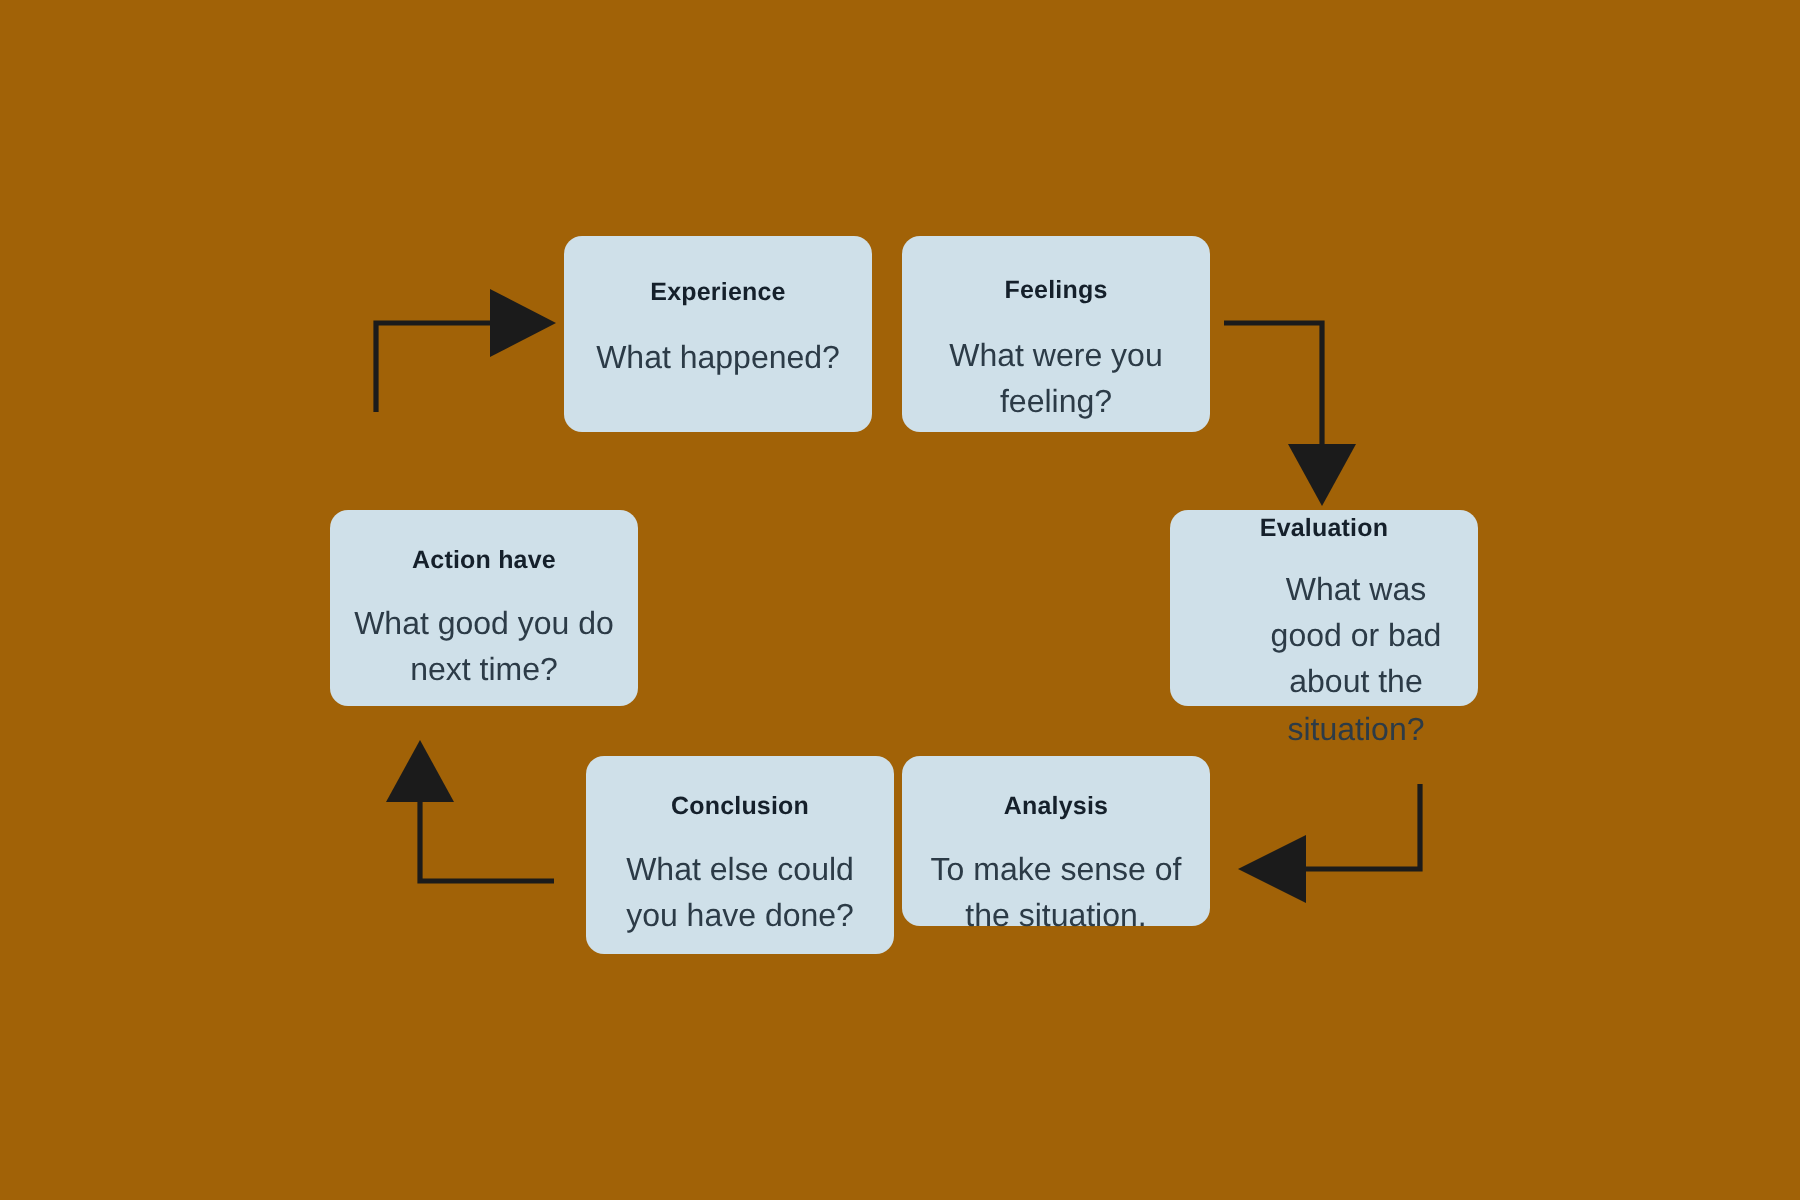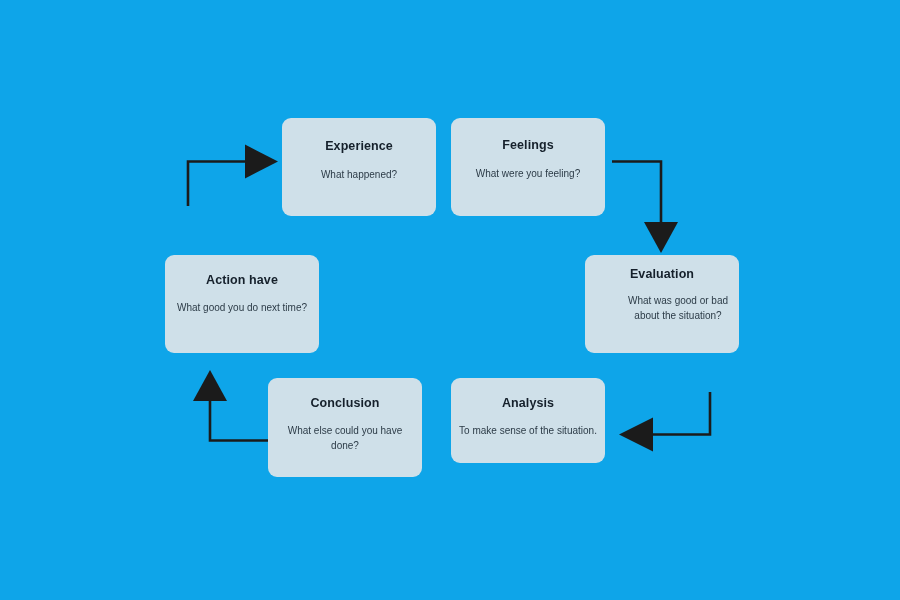--- a/index.html
+++ b/index.html
@@ -11,21 +11,21 @@
   body {
     width: 900px;
     height: 600px;
     overflow: hidden;
     font-family: "Liberation Sans", sans-serif;
   }
   #canvas {
     position: relative;
     width: 900px;
     height: 600px;
-    background: #0ea5e9;
+    background: #a16207;
   }
   .node {
     position: absolute;
     box-sizing: border-box;
     background: #cfe0e9;
     border-radius: 9px;
     display: flex;
     flex-direction: column;
     align-items: center;
     justify-content: flex-start;
@@ -34,41 +34,41 @@
   }
   .node-title {
     font-size: 12.5px;
     font-weight: bold;
     color: #15202b;
     letter-spacing: 0.1px;
     line-height: 1.2;
     width: 100%;
   }
   .node-desc {
-    font-size: 10px;
+    font-size: 16px;
     font-weight: normal;
     color: #2c3b47;
     line-height: 1.45;
     width: 100%;
     padding: 0 8px;
     box-sizing: border-box;
   }
   
   #node-experience { left: 282px; top: 118px;  width: 154px; height: 98px; }
   #node-feelings   { left: 451px; top: 118px;  width: 154px; height: 98px; }
   #node-evaluation { left: 585px; top: 255px;  width: 154px; height: 98px; }
   #node-analysis   { left: 451px; top: 378px;  width: 154px; height: 85px; }
-  #node-conclusion { left: 268px; top: 378px;  width: 154px; height: 99px; }
+  #node-conclusion { left: 293px; top: 378px;  width: 154px; height: 99px; }
   #node-actionplan { left: 165px; top: 255px;  width: 154px; height: 98px; }
 
   #node-experience .node-title { margin-top: 21px; }
   #node-experience .node-desc  { margin-top: 14px; }
   #node-feelings   .node-title { margin-top: 20px; }
   #node-feelings   .node-desc  { margin-top: 14px; }
-  #node-evaluation .node-title { margin-top: 12px; text-align: center; }
+  #node-evaluation .node-title { margin-top: 2px; text-align: center; }
   #node-evaluation .node-desc  { margin-top: 12px; padding-left: 40px; }
   #node-analysis   .node-title { margin-top: 18px; }
   #node-analysis   .node-desc  { margin-top: 13px; }
   #node-conclusion .node-title { margin-top: 18px; }
   #node-conclusion .node-desc  { margin-top: 13px; }
   #node-actionplan .node-title { margin-top: 18px; }
   #node-actionplan .node-desc  { margin-top: 13px; }
 
   #arrows {
     position: absolute;

